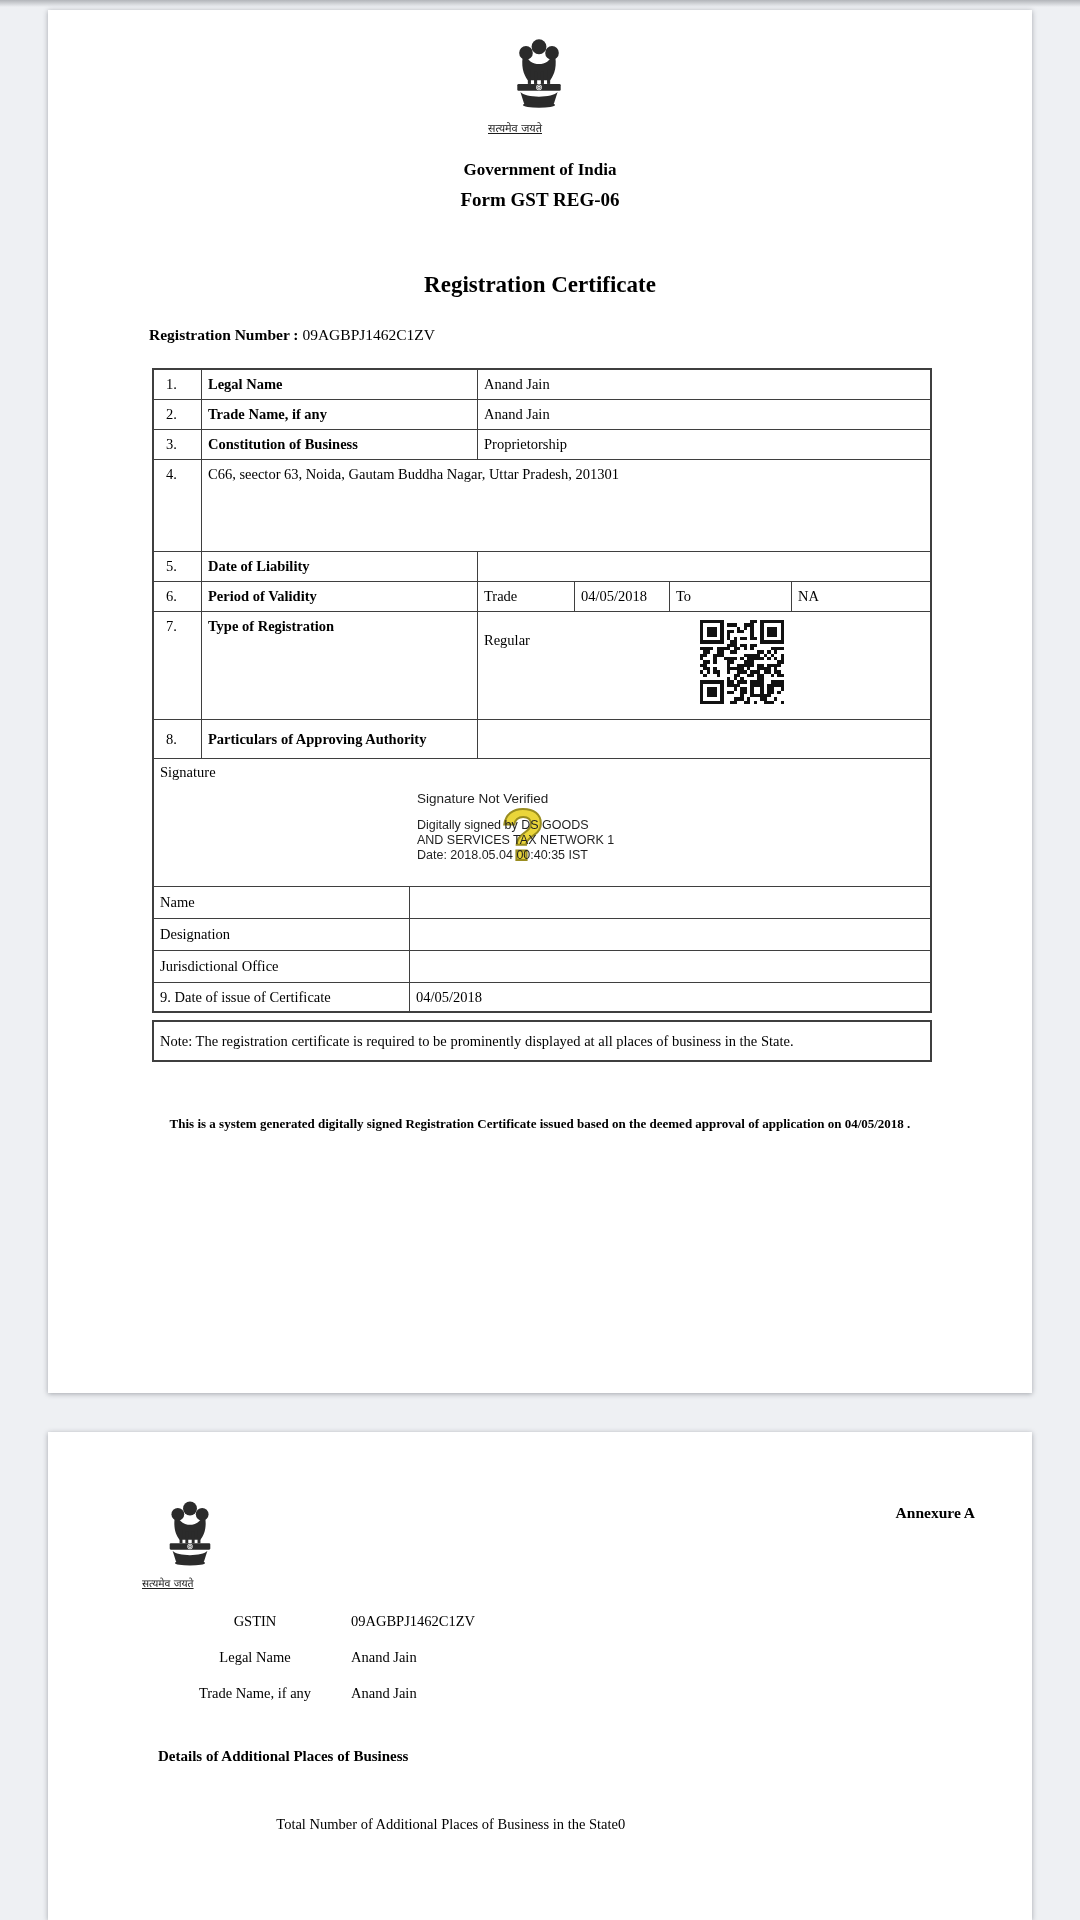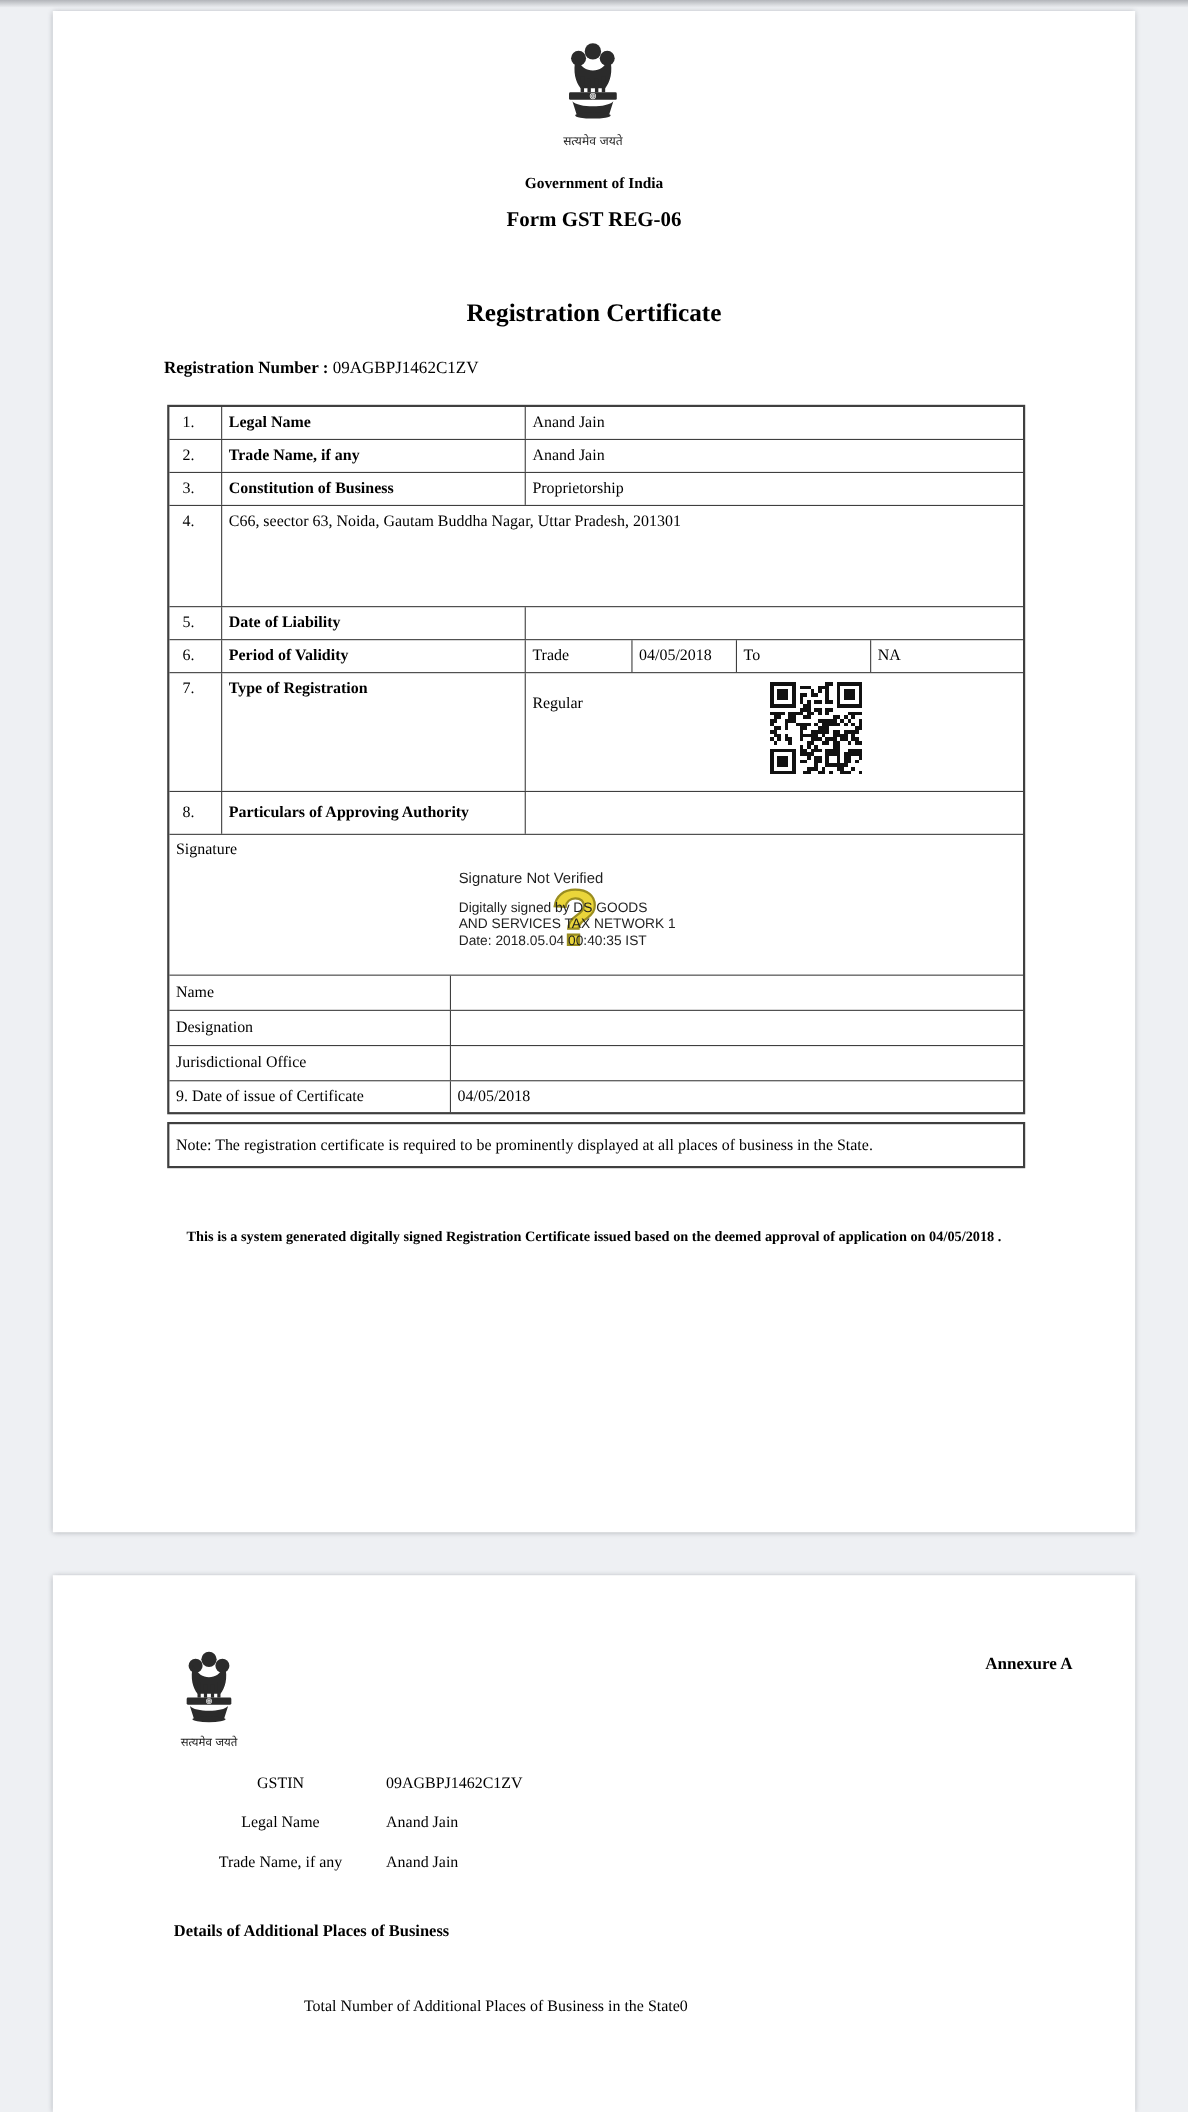--- a/index.html
+++ b/index.html
@@ -10,23 +10,23 @@
   .page{position:absolute;left:48px;width:984px;background:#fff;
         box-shadow:0 1px 5px rgba(50,55,65,.40);}
   #page1{top:10px;height:1383px;}
   #page2{top:1432px;height:488px;}
 
   .abs{position:absolute;}
   .center{position:absolute;left:0;width:100%;text-align:center;}
   .b{font-weight:bold;}
 
   .emblem svg{display:block;}
-  .motto{position:absolute;text-align:center;font-family:"DejaVu Sans",sans-serif;color:#1c1c1c;}
-
-  .h-govt{top:150px;font-size:14px;font-weight:bold;}
+  .motto{position:absolute;font-family:"DejaVu Sans",sans-serif;color:#1c1c1c;text-decoration:underline;}
+
+  .h-govt{top:150px;font-size:17px;font-weight:bold;}
   .h-form{top:179px;font-size:19px;font-weight:bold;}
   .h-rule{top:208px;font-size:15px;font-style:italic;}
   .h-title{top:262px;font-size:23px;font-weight:bold;}
   .reg-line{left:101px;top:316px;font-size:15.5px;}
 
   
   .gst-table{position:absolute;left:104px;top:358px;width:780px;
              border:2px solid #3f3f3f;box-sizing:border-box;background:#fff;}
   .tr{display:flex;border-bottom:1px solid #3f3f3f;box-sizing:border-box;}
   .td{box-sizing:border-box;border-right:1px solid #3f3f3f;padding:3px 6px;

